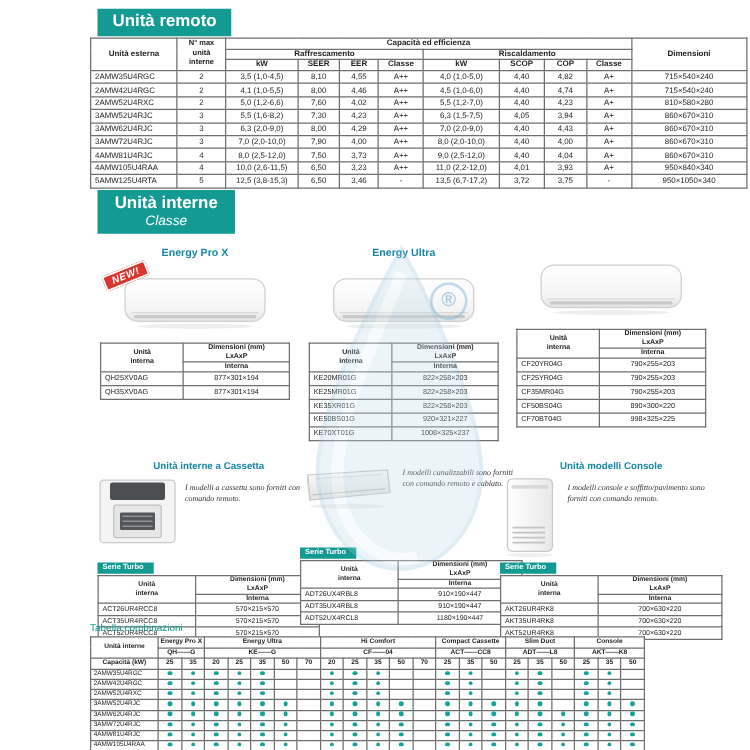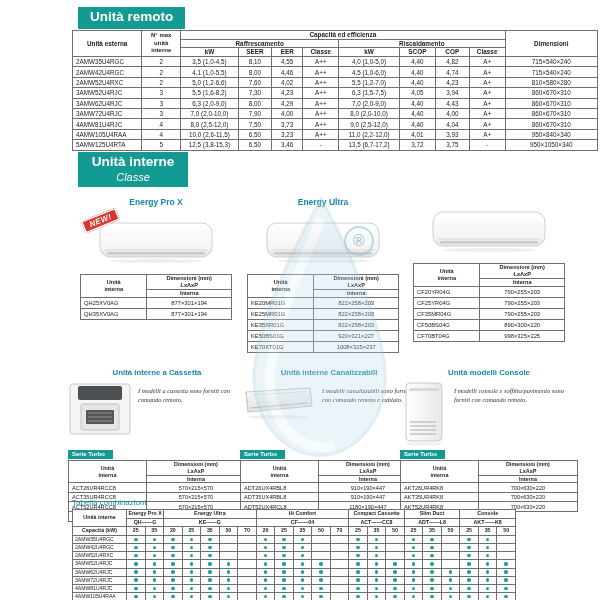--- a/index.html
+++ b/index.html
@@ -409,21 +409,21 @@
             <tr>
               <td class="model">CF70BT04G</td>
               <td>998×325×225</td>
             </tr>
           </tbody>
         </table>
       </div>
     </div>
 
   <div id="spec-row">
-      <div class="spec-block" style="left:68px"><div class="spec-title">Unità interne a Cassetta</div><div class="spec-body">
+      <div class="spec-block" style="left:78px"><div class="spec-title">Unità interne a Cassetta</div><div class="spec-body">
           <div class="spec-img">
             <svg width="64" height="58" viewBox="0 0 64 58">
               <rect x="2" y="4" width="60" height="50" rx="3" fill="#f4f4f4" stroke="#c9c9c9"></rect>
               <rect x="10" y="6" width="44" height="14" rx="2" fill="#4c4f52"></rect>
               <rect x="13" y="24" width="38" height="26" rx="2" fill="#e6e6e6" stroke="#c0c0c0"></rect>
               <rect x="18" y="30" width="28" height="14" rx="1" fill="#54575a"></rect>
               <path d="M20 33 h24 M20 37 h24 M20 41 h24" stroke="#8d9094" stroke-width="1.2"></path>
             </svg>
           </div>
           <div class="spec-note">I modelli a cassetta sono forniti con comando remoto.</div>
@@ -455,21 +455,21 @@
             <tr>
               <td class="model">ACT52UR4RCC8</td>
               <td>570×215×570</td>
             </tr>
             <tr>
               <td class="model">PE-GEA-LD</td>
               <td>620×40×620</td>
             </tr>
           </tbody>
         </table></div>
-      <div class="spec-block" style="left:240px"><div class="spec-title">Unità interne Canalizzabili</div><div class="spec-body">
+      <div class="spec-block" style="left:240px"><div class="spec-body">
           <div class="spec-img">
             <svg width="76" height="42" viewBox="0 0 76 42">
               <defs>
                 <linearGradient id="gd" x1="0" y1="0" x2="0" y2="1">
                   <stop offset="0" stop-color="#fbfbfb"></stop>
                   <stop offset="1" stop-color="#e3e3e3"></stop>
                 </linearGradient>
               </defs>
               <path d="M6 12 L70 8 L72 26 L8 32 Z" fill="url(#gd)" stroke="#c6c6c6"></path>
               <path d="M6 12 L8 32" stroke="#cccccc"></path>

